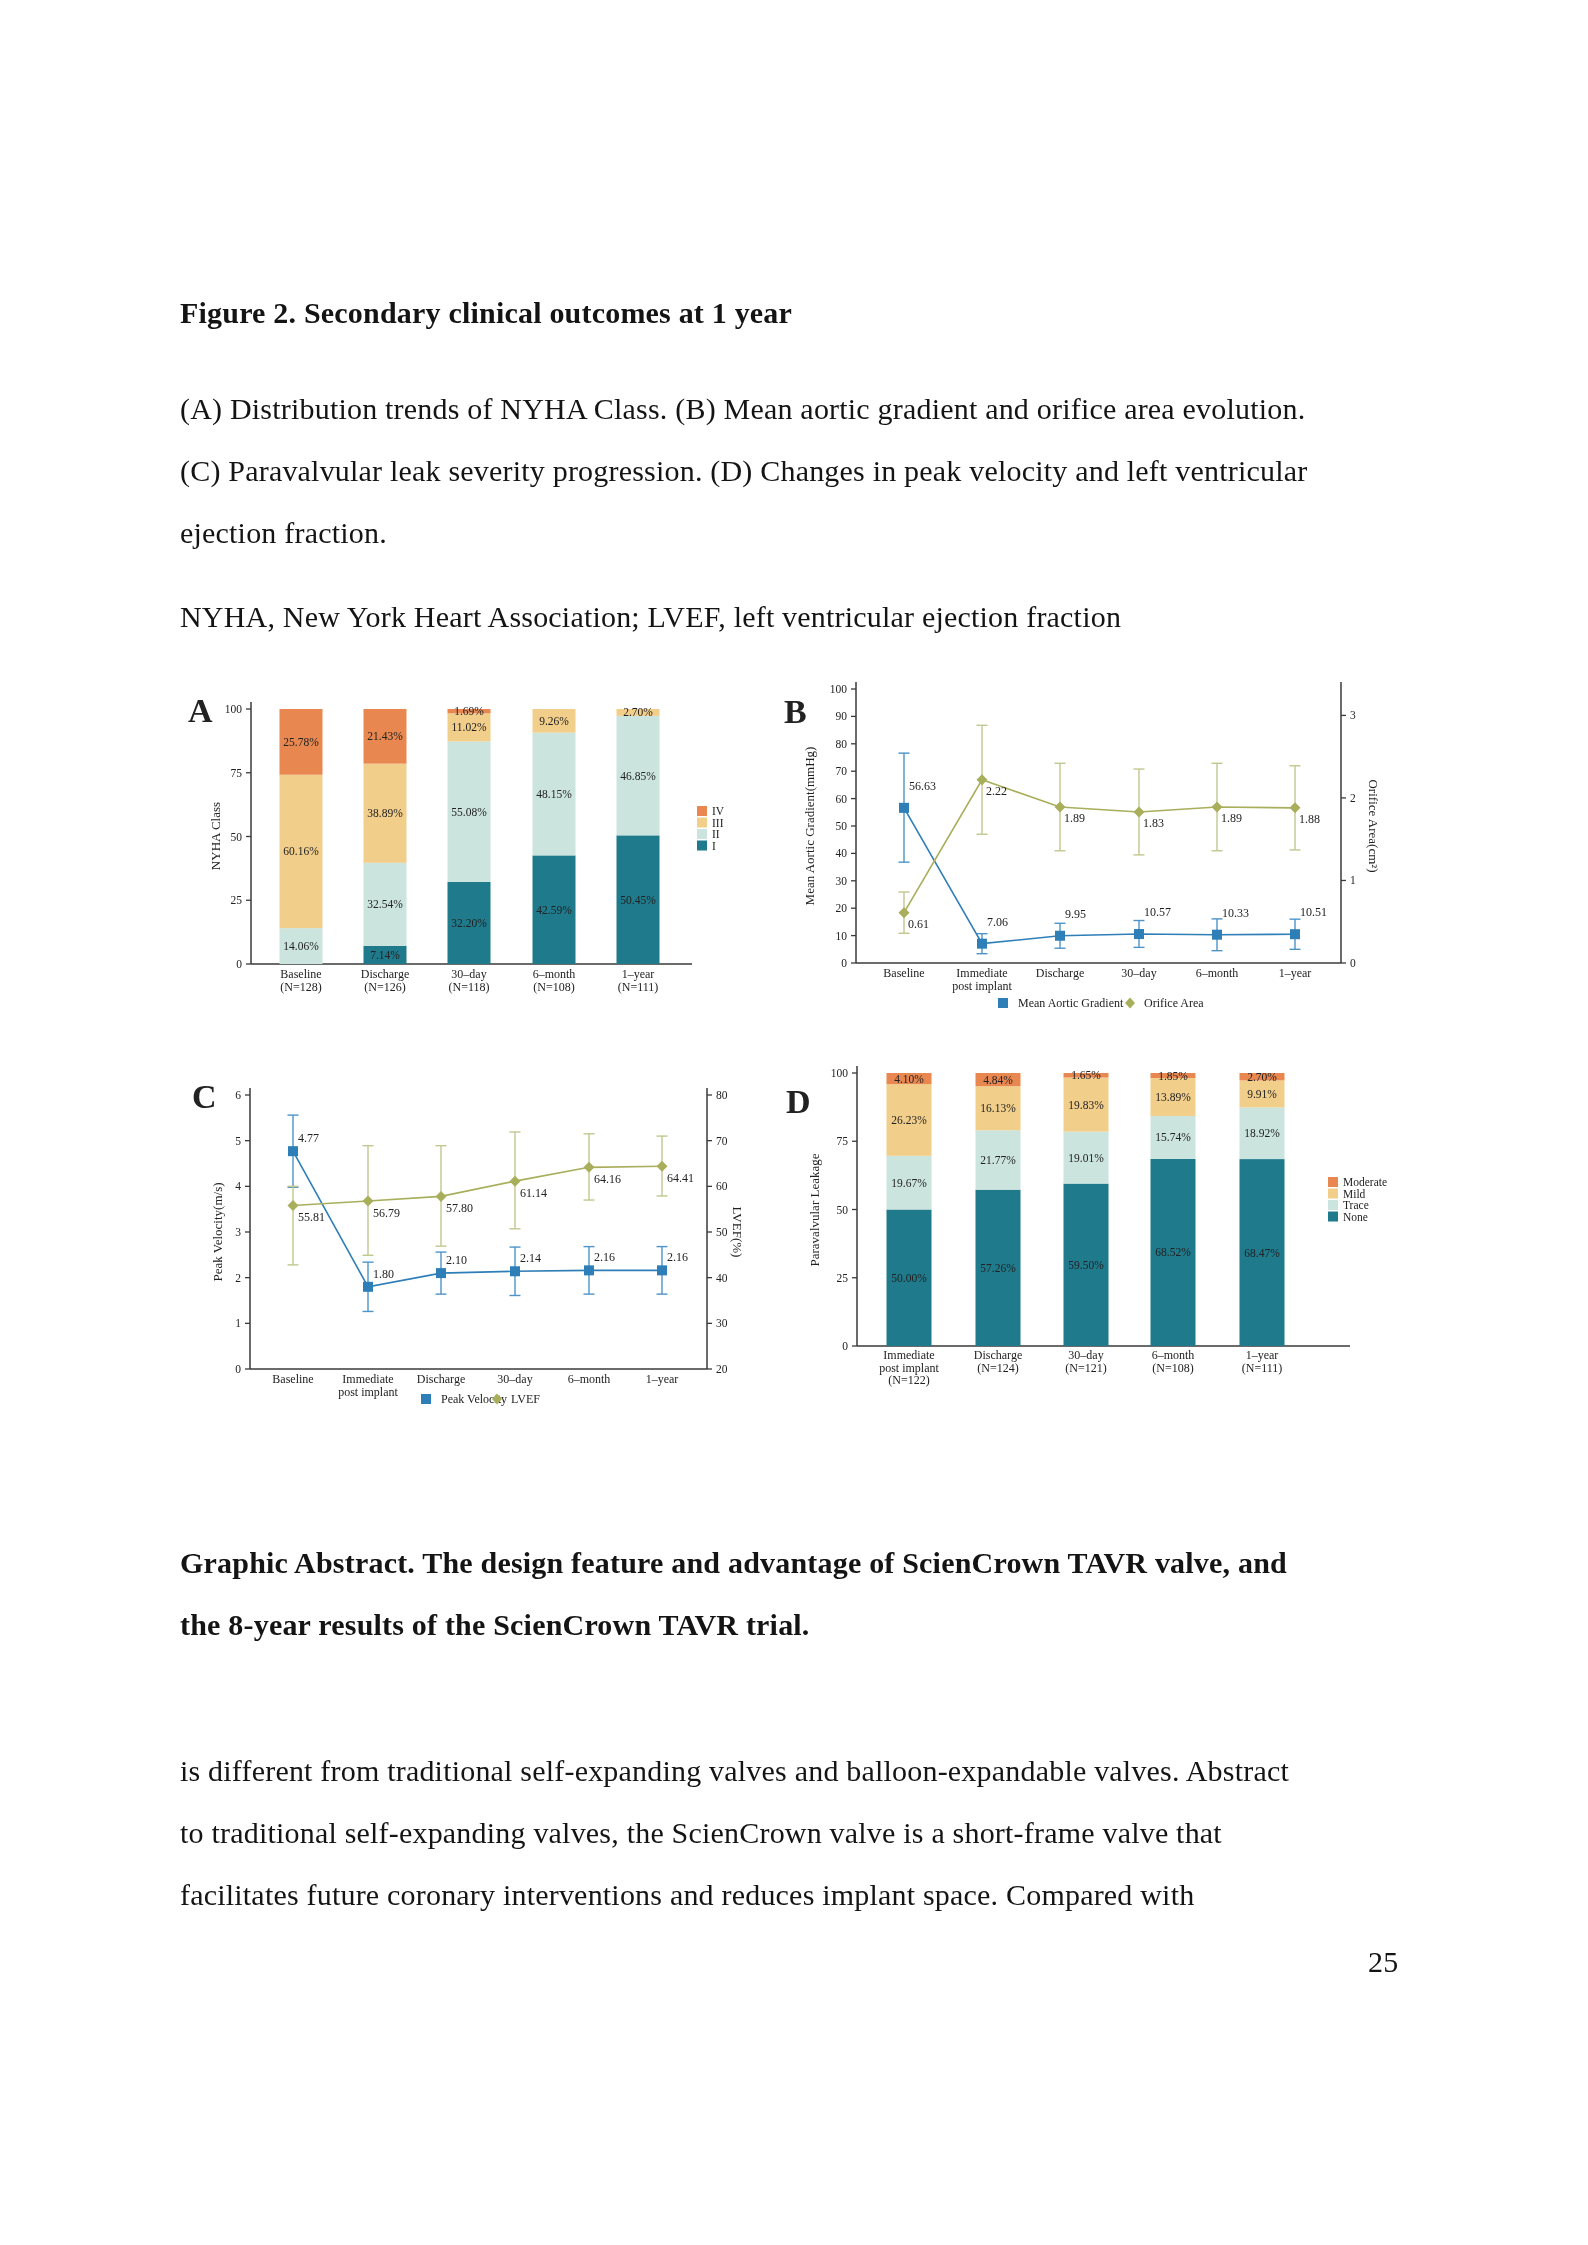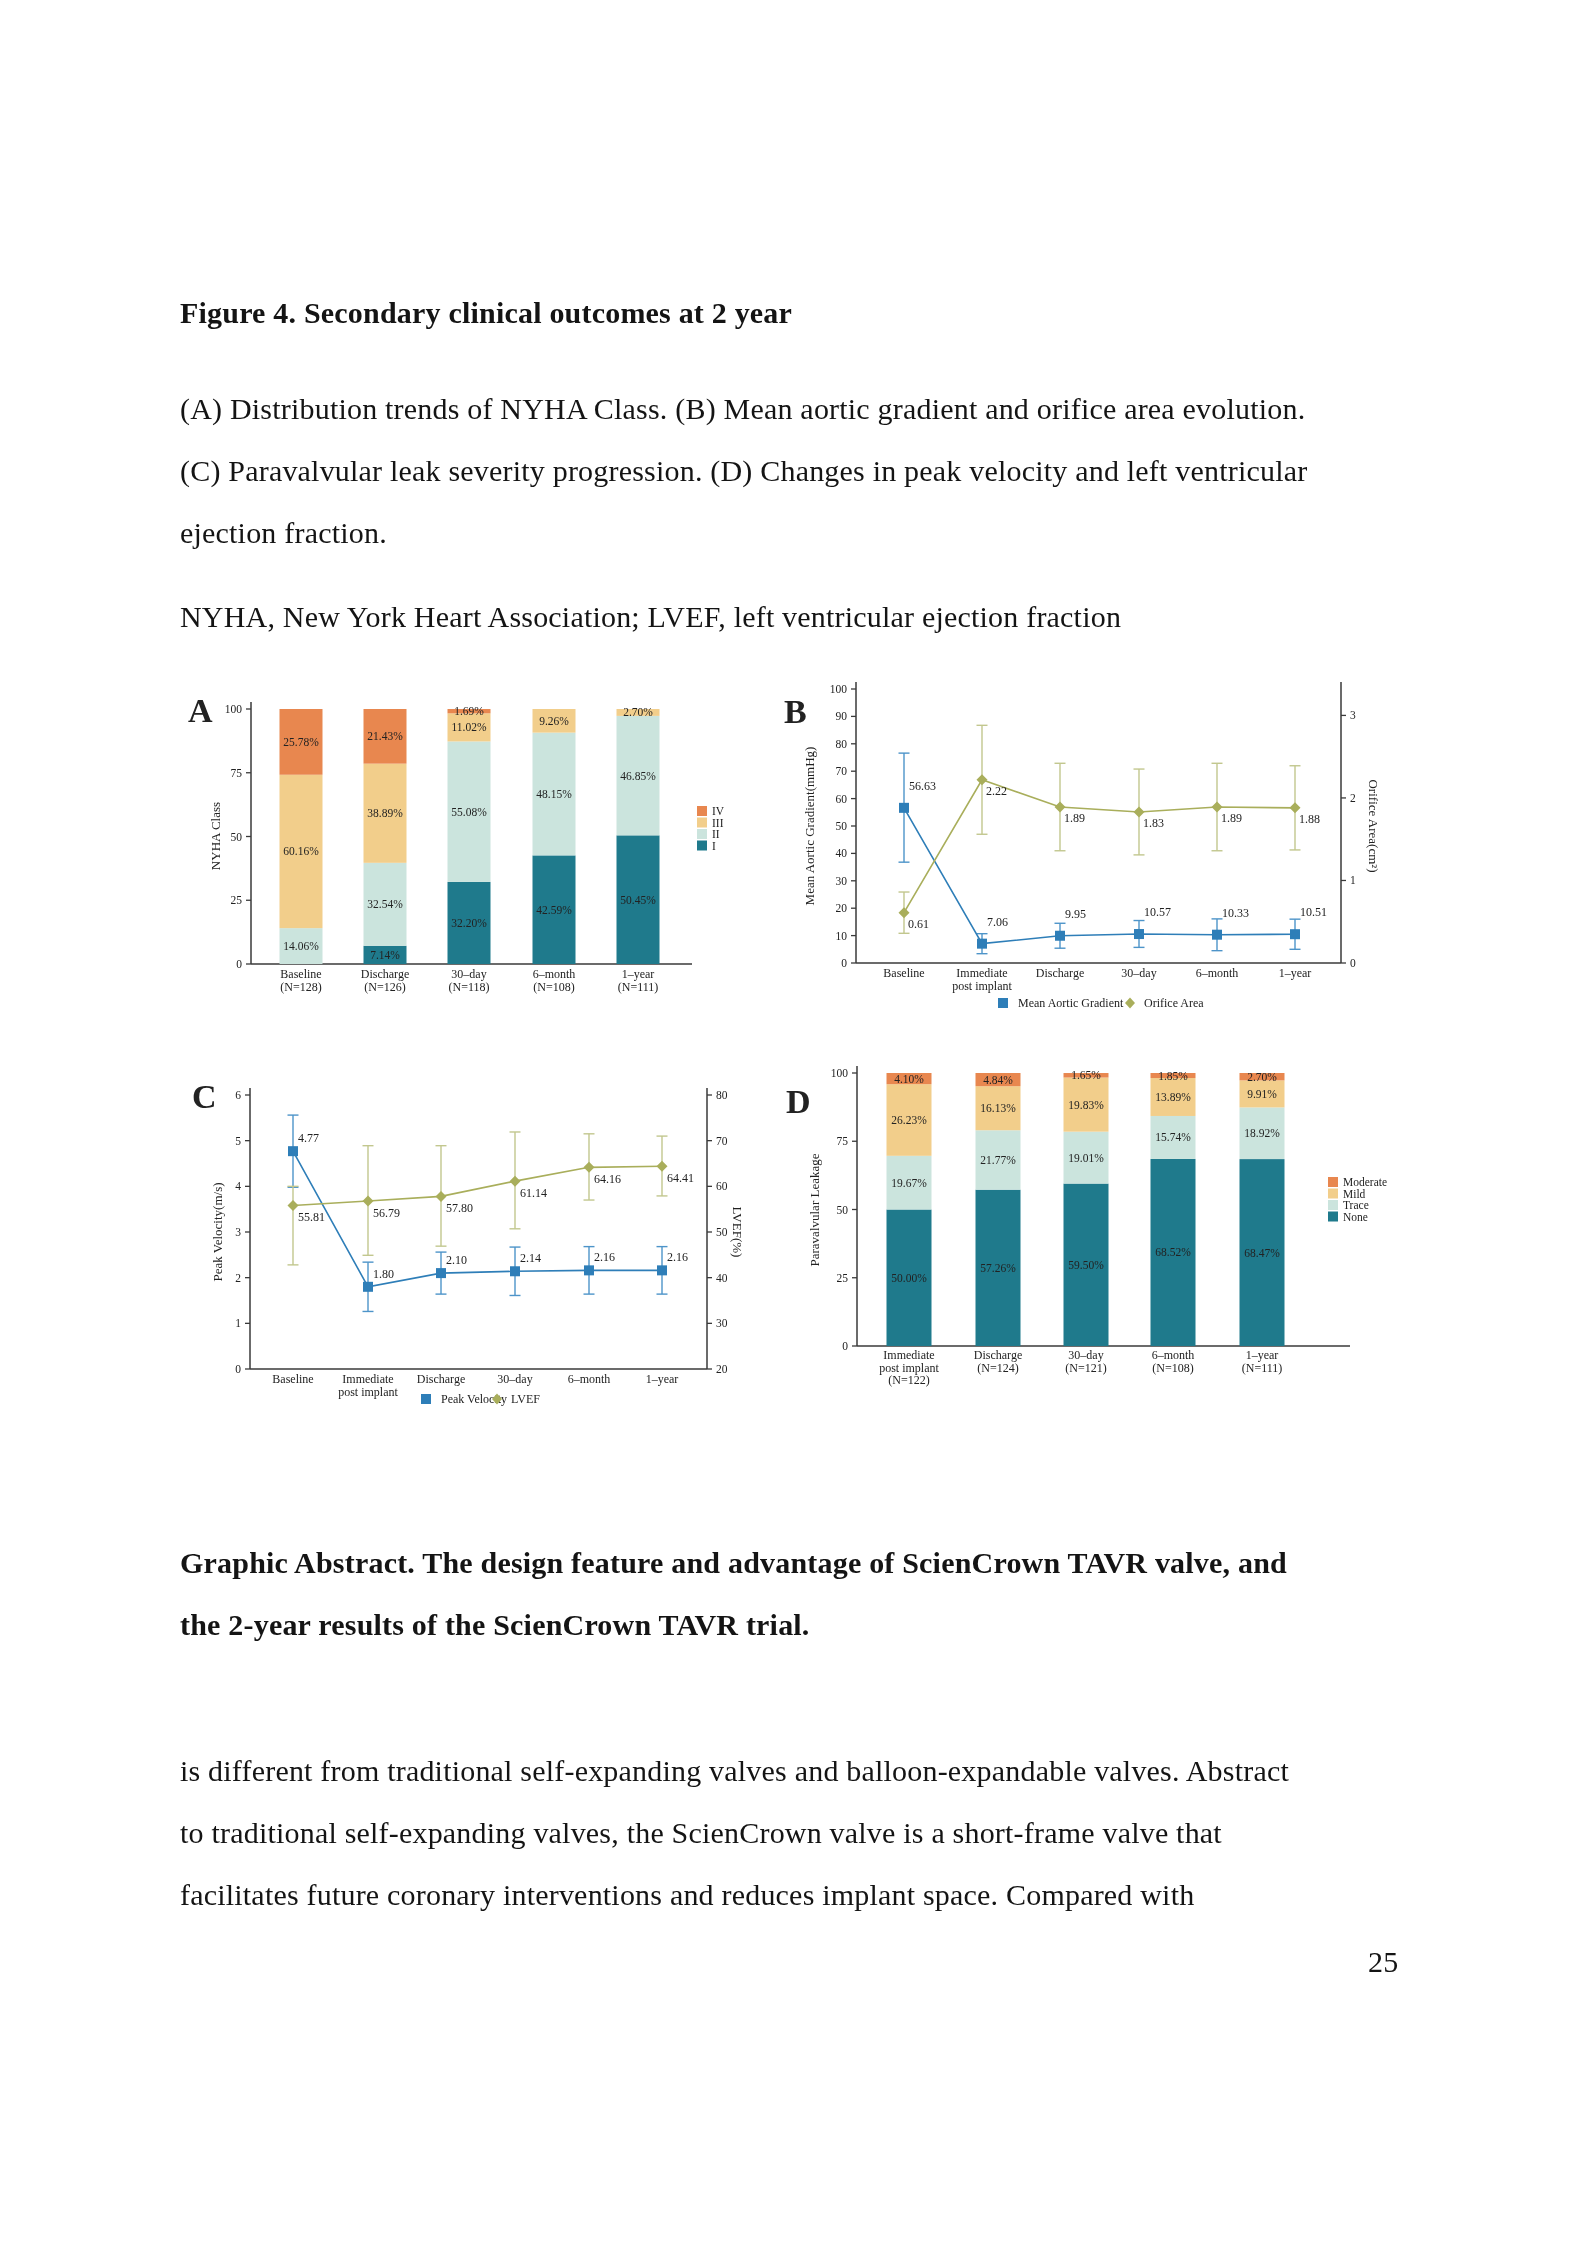--- a/index.html
+++ b/index.html
@@ -9,21 +9,21 @@
   .bold{font-weight:bold;}
   .pagenum{left:1368px;}
   svg{position:absolute;overflow:visible;}
   svg text{font-family:"Liberation Serif", serif;fill:#222222;}
 </style>
 </head>
 <body>
 
 <div class="page">
 
-  <div class="para bold" style="top:296px">Figure 4. Secondary clinical outcomes at 2 year</div>
+  <div class="para bold" style="top:296px">Figure 2. Secondary clinical outcomes at 1 year</div>
 
   <div class="para" style="top:392px">(A) Distribution trends of NYHA Class. (B) Mean aortic gradient and orifice area evolution.</div>
   <div class="para" style="top:454px">(C) Paravalvular leak severity progression. (D) Changes in peak velocity and left ventricular</div>
   <div class="para" style="top:516px">ejection fraction.</div>
 
   <div class="para" style="top:600px">NYHA, New York Heart Association; LVEF, left ventricular ejection fraction</div>
 
   <svg width="575" height="350" style="left: 180px; top: 680px;">
       <text x="8" y="42" font-size="34" text-anchor="start" font-weight="bold">A</text>
       <line x1="71" y1="22" x2="71" y2="284" stroke="#3A3A3A" stroke-width="1.5"></line>
@@ -369,20 +369,20 @@
       <rect x="558" y="156.5" width="10" height="10" fill="#1F7A8C"></rect>
       <text x="573" y="165.5" font-size="11.5" text-anchor="start">None</text>
       <text x="139" y="304" font-size="12" text-anchor="middle"><tspan x="139" y="304">Immediate</tspan><tspan x="139" y="316.5">post implant</tspan><tspan x="139" y="329">(N=122)</tspan></text>
       <text x="228" y="304" font-size="12" text-anchor="middle"><tspan x="228" y="304">Discharge</tspan><tspan x="228" y="316.5">(N=124)</tspan></text>
       <text x="316" y="304" font-size="12" text-anchor="middle"><tspan x="316" y="304">30–day</tspan><tspan x="316" y="316.5">(N=121)</tspan></text>
       <text x="403" y="304" font-size="12" text-anchor="middle"><tspan x="403" y="304">6–month</tspan><tspan x="403" y="316.5">(N=108)</tspan></text>
       <text x="492" y="304" font-size="12" text-anchor="middle"><tspan x="492" y="304">1–year</tspan><tspan x="492" y="316.5">(N=111)</tspan></text>
     </svg>
 
   <div class="para bold" style="top:1546px">Graphic Abstract. The design feature and advantage of ScienCrown TAVR valve, and</div>
-  <div class="para bold" style="top:1608px">the 2-year results of the ScienCrown TAVR trial.</div>
+  <div class="para bold" style="top:1608px">the 8-year results of the ScienCrown TAVR trial.</div>
 
   <div class="para" style="top:1754px">is different from traditional self-expanding valves and balloon-expandable valves. Abstract</div>
   <div class="para" style="top:1816px">to traditional self-expanding valves, the ScienCrown valve is a short-frame valve that</div>
   <div class="para" style="top:1878px">facilitates future coronary interventions and reduces implant space. Compared with</div>
 
   <div class="para pagenum" style="top:1945px">25</div>
 </div>
 
 </body></html>

